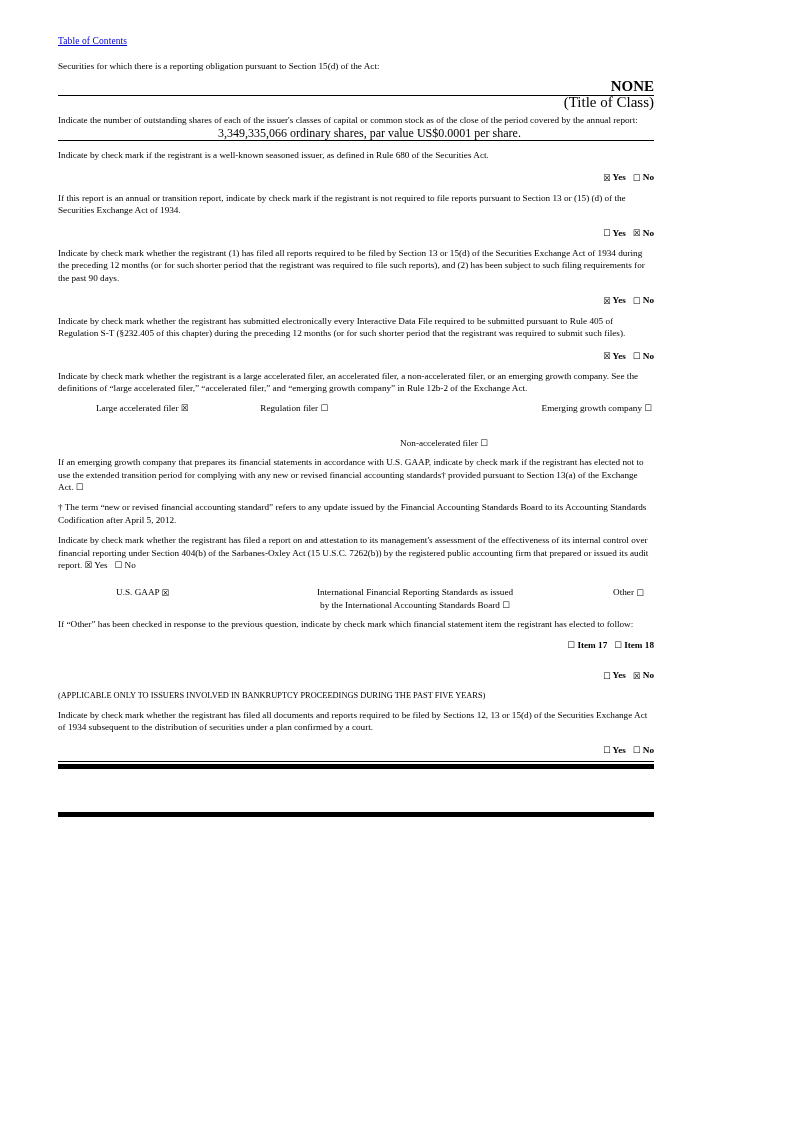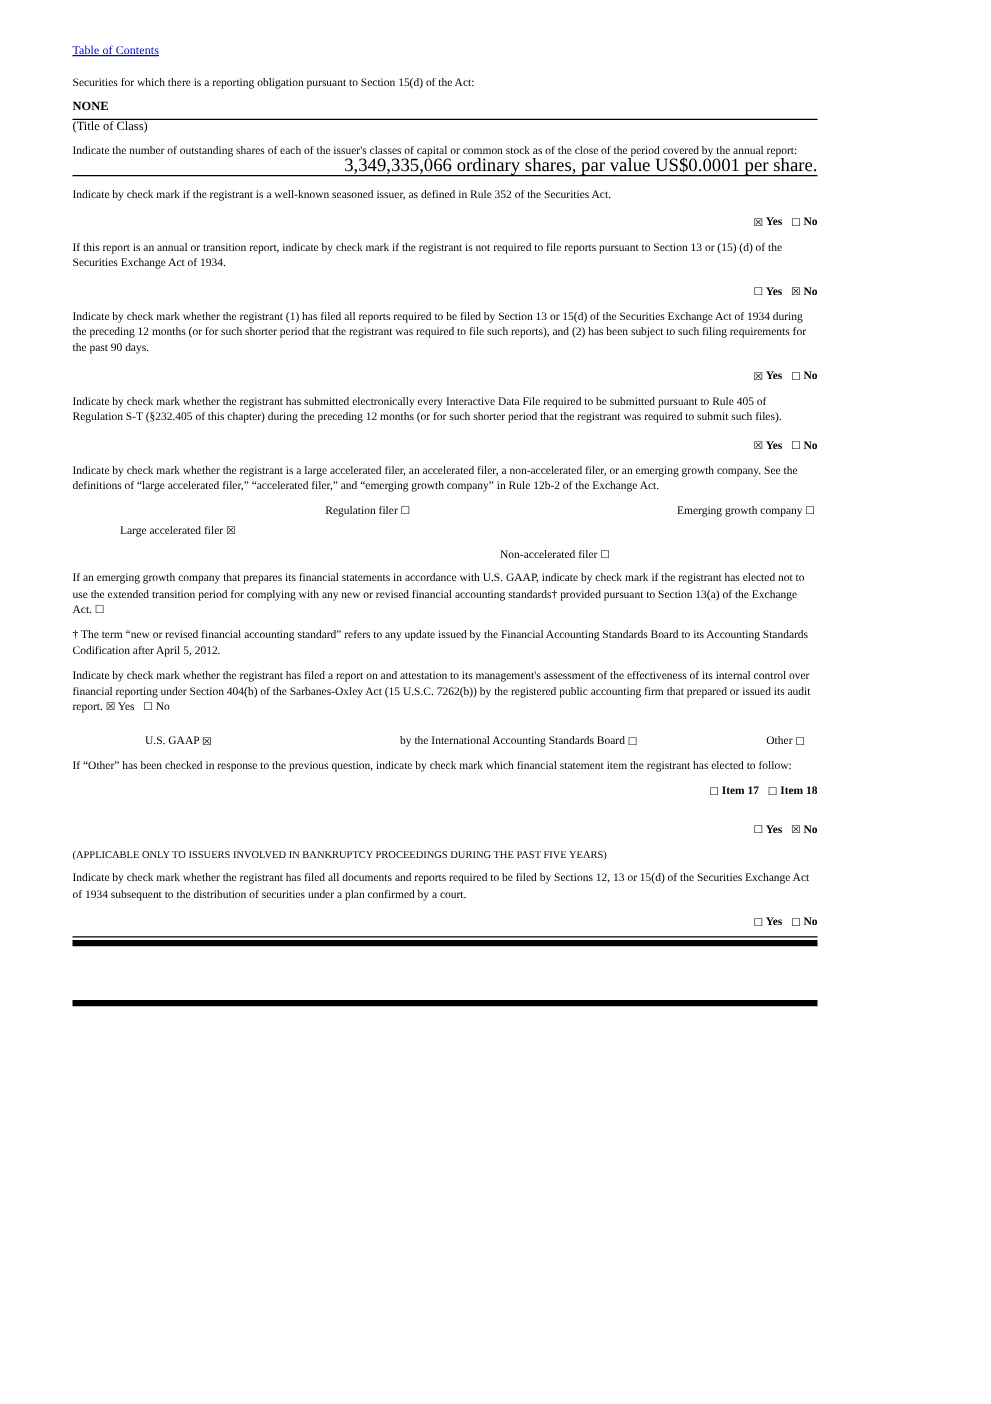--- a/index.html
+++ b/index.html
@@ -37,43 +37,43 @@
   .gap-12 { height: 12px; }
   .gap-10 { height: 10px; }
   .gap-9 { height: 9px; }
   .gap-8 { height: 8px; }
   .gap-7 { height: 7px; }
   .gap-6 { height: 6px; }
   .gap-5 { height: 5px; }
   .gap-2 { height: 2px; }
 
   .centered {
-    text-align: left;
-    font-size: 10px;
+    text-align: right;
+    font-size: 15px;
     line-height: 12.4px;
   }
   .bold { font-weight: bold; }
 
   .rule-thin {
     border: 0;
     border-top: 1px solid #000;
     margin: 2px 0 0 0;
     height: 0;
     width: 100%;
   }
   .rule-underline-right {
     border: 0;
     border-top: 1px solid #000;
     margin: 1px 0 0 auto;
     height: 0;
     width: 100%;
   }
   .share-line {
-    text-align: right;
-    font-size: 15px;
+    text-align: left;
+    font-size: 12px;
     line-height: 12.4px;
     padding-left: 160px;
   }
   .answer-right {
     text-align: right;
     font-size: 9.2px;
     line-height: 12.4px;
     font-weight: bold;
   }
   .cb {
@@ -86,21 +86,21 @@
   .filer-row {
     display: flex;
     font-size: 9.2px;
     line-height: 12.4px;
     padding-left: 38px;
     padding-right: 2px;
   }
   .filer-cell {
     white-space: nowrap;
   }
-  .filer-cell:nth-child(1) { width: 188px; margin-top: 16px; }
+  .filer-cell:nth-child(1) { width: 188px; }
   .filer-cell:nth-child(2) { width: 160px; }
   .filer-cell:nth-child(3) { width: 162px; margin-top: 35px; }
   .filer-cell:nth-child(4) { width: auto; }
 
   .gaap-row {
     display: flex;
     font-size: 9.2px;
     line-height: 12.4px;
     padding-left: 58px;
     padding-right: 10px;
@@ -151,21 +151,21 @@
   <div class="centered">(Title of Class)</div>
 
   <div class="gap-6"></div>
 
   <p class="para">Indicate the number of outstanding shares of each of the issuer's classes of capital or common stock as of the close of the period covered by the annual report:</p>
   <div class="share-line">3,349,335,066 ordinary shares, par value US$0.0001 per share.</div>
   <div class="rule-underline-right"></div>
 
   <div class="gap-8"></div>
 
-  <p class="para">Indicate by check mark if the registrant is a well-known seasoned issuer, as defined in Rule 352 of the Securities Act.</p>
+  <p class="para">Indicate by check mark if the registrant is a well-known seasoned issuer, as defined in Rule 680 of the Securities Act.</p>
   <div class="gap-10"></div>
   <div class="answer-right">
     <span class="cb">☒</span>
     <span>Yes</span>
     &nbsp;
     <span class="cb">☐</span>
     <span>No</span>
   </div>
 
   <div class="gap-8"></div>
@@ -245,20 +245,21 @@
 
 
   <div class="gap-7"></div>
 
   <div class="gaap-row">
     <div class="gaap-usgaap">
       <span>U.S. GAAP</span>
       <span class="cb">☒</span>
     </div>
     <div class="gaap-ifrs">
+      <div>International Financial Reporting Standards as issued</div>
       <div><span>by the International Accounting Standards Board</span> <span class="cb">☐</span></div>
     </div>
     <div class="gaap-other">
       <span>Other</span>
       <span class="cb">☐</span>
     </div>
   </div>
 
   <div class="gap-7"></div>
 

